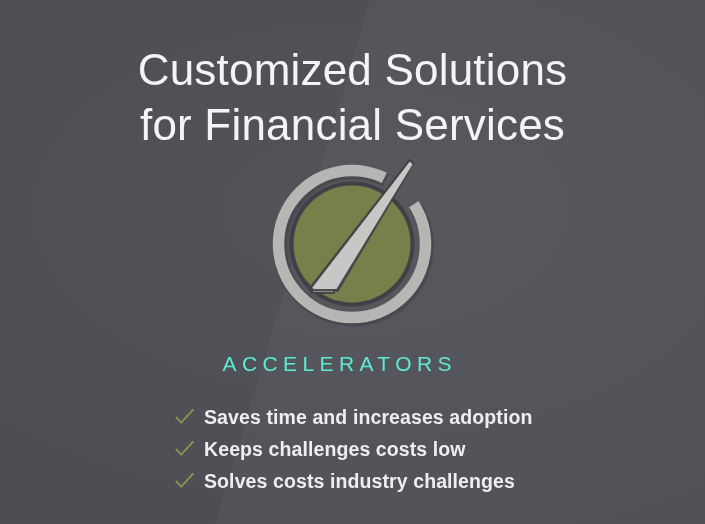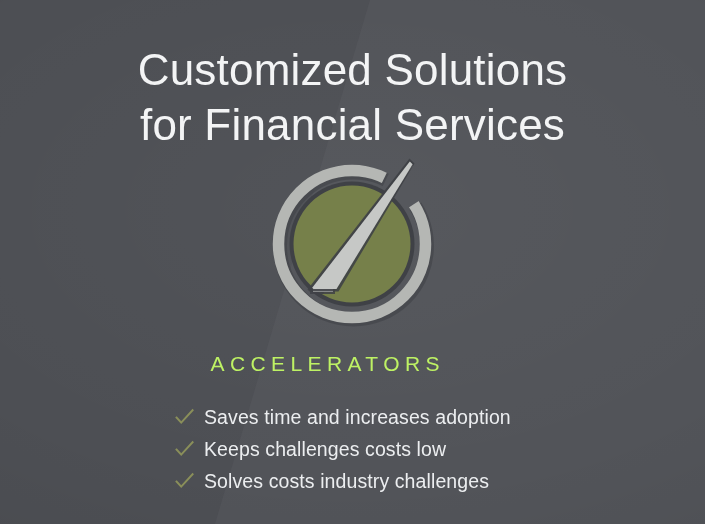--- a/index.html
+++ b/index.html
@@ -65,24 +65,24 @@
     top: 142px;
     width: 220px;
     height: 208px;
   }
   .logo-wrap svg { display: block; }
 
   
   .brand-label {
     position: absolute;
     top: 352px;
-    left: 4px;
+    left: 16px;
     width: 642px;
     text-align: center;
-    color: #bef264;
+    color: #5eead4;
     font-size: 21px;
     font-weight: 300;
     letter-spacing: 5.4px;
     text-indent: 5.4px;
     white-space: nowrap;
   }
 
   
   .bullets {
     position: absolute;
@@ -99,21 +99,21 @@
   .bullet-check {
     flex: 0 0 auto;
     width: 21px;
     height: 21px;
     margin-right: 9px;
     display: block;
   }
   .bullet-text {
     color: #eceef0;
     font-size: 19.5px;
-    font-weight: 400;
+    font-weight: 700;
     letter-spacing: 0.1px;
     line-height: 24px;
     white-space: nowrap;
   }
 </style>
 </head>
 <body>
 
 <div id="slide">
 

